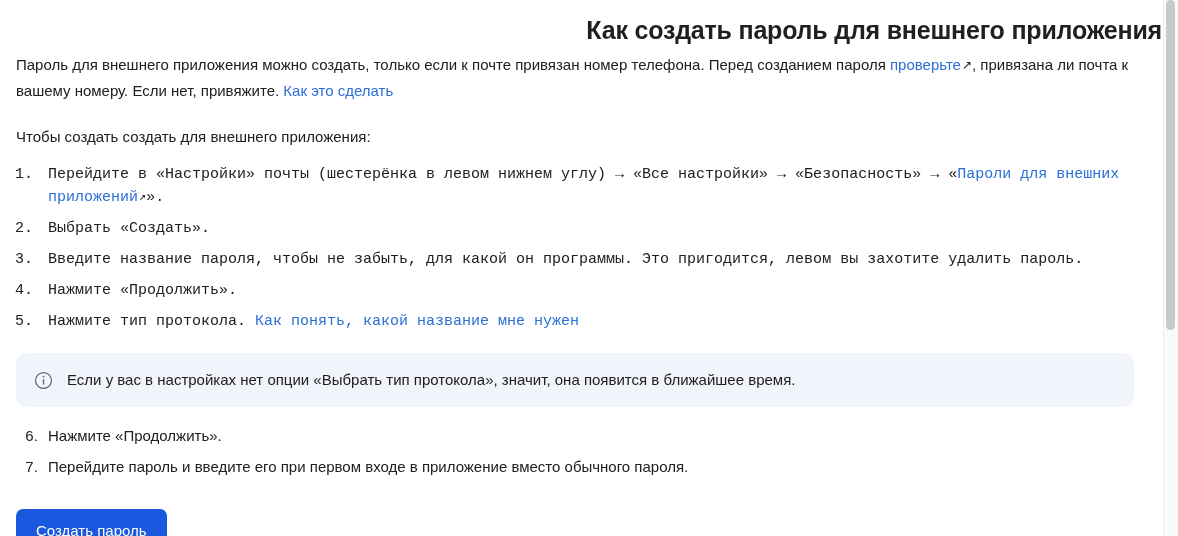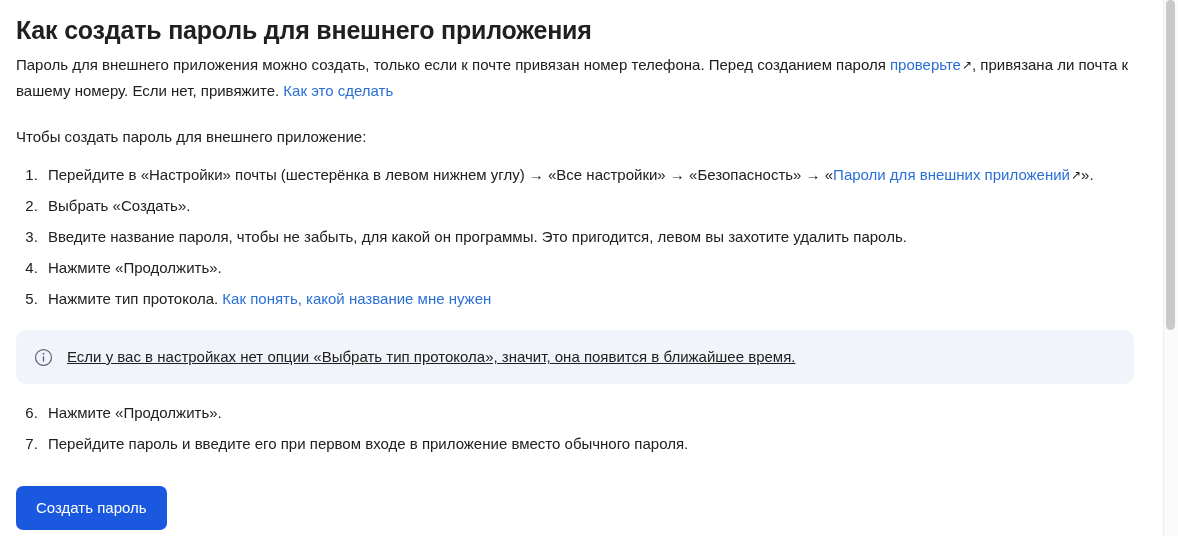--- a/index.html
+++ b/index.html
@@ -21,20 +21,21 @@
     box-sizing: border-box;
     width: 1178px;
   }
   .page-title {
     font-size: 25px;
     font-weight: 700;
     line-height: 32px;
     letter-spacing: -0.2px;
     margin: 14px 0 0 0;
     color: #21201f;
+    text-align: right;
   }
   .intro {
     font-size: 15px;
     line-height: 26px;
     margin-top: 6px;
     max-width: 1134px;
     color: #21201f;
   }
   .lead {
     font-size: 15px;
@@ -55,20 +56,21 @@
   ol.steps {
     margin: 16px 0 0 0;
     padding-left: 26px;
     font-size: 15px;
     line-height: 22px;
   }
   ol.steps li {
     margin-bottom: 9px;
     padding-left: 6px;
     color: #21201f;
+    font-family: Liberation Mono, monospace;
   }
   ol.steps li::marker {
     color: #21201f;
   }
   .note {
     margin-top: 20px;
     background: #f2f4fb;
     border-radius: 10px;
     padding: 16px 20px 16px 18px;
     display: flex;
@@ -80,21 +82,20 @@
   .note-icon {
     flex: 0 0 auto;
     width: 19px;
     height: 19px;
     display: block;
   }
   .note-text {
     font-size: 15px;
     line-height: 22px;
     color: #21201f;
-    text-decoration: underline;
   }
   ol.steps2 {
     margin: 18px 0 0 0;
     padding-left: 26px;
     font-size: 15px;
     line-height: 22px;
   }
   ol.steps2 li {
     margin-bottom: 9px;
     padding-left: 6px;
@@ -135,21 +136,21 @@
 <body>
 
 <div class="page">
 
   <h1 class="page-title">Как создать пароль для внешнего приложения</h1>
 
   <p class="intro">
     <span>Пароль для внешнего приложения можно создать, только если к почте привязан номер телефона. Перед созданием пароля </span><a class="link" href="#">проверьте</a><span class="ext-arrow link">↗</span><span>, привязана ли почта к вашему номеру. Если нет, привяжите. </span><a class="link" href="#">Как это сделать</a>
   </p>
 
-  <p class="lead">Чтобы создать пароль для внешнего приложение:</p>
+  <p class="lead">Чтобы создать создать для внешнего приложения:</p>
 
   <ol class="steps">
     <li>
       <span>Перейдите в «Настройки» почты (шестерёнка в левом нижнем углу) → «Все настройки» → «Безопасность» → «</span><a class="link" href="#">Пароли для внешних приложений</a><span class="ext-arrow link">↗</span><span>».</span>
     </li>
     <li>
       <span>Выбрать «Создать».</span>
     </li>
     <li>
       <span>Введите название пароля, чтобы не забыть, для какой он программы. Это пригодится, левом вы захотите удалить пароль.</span>

